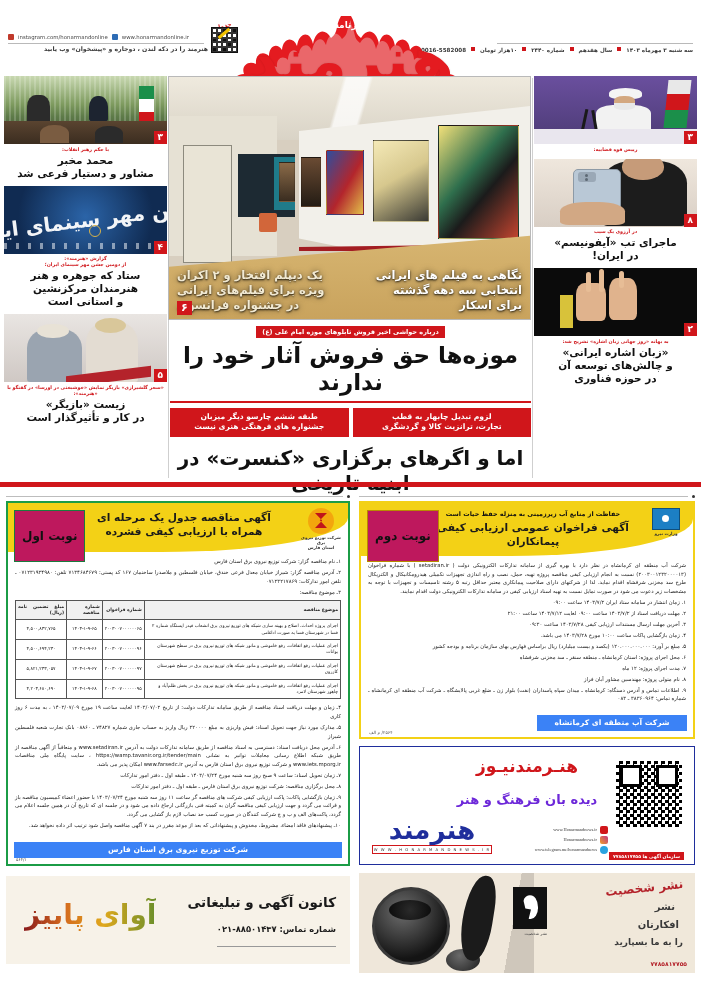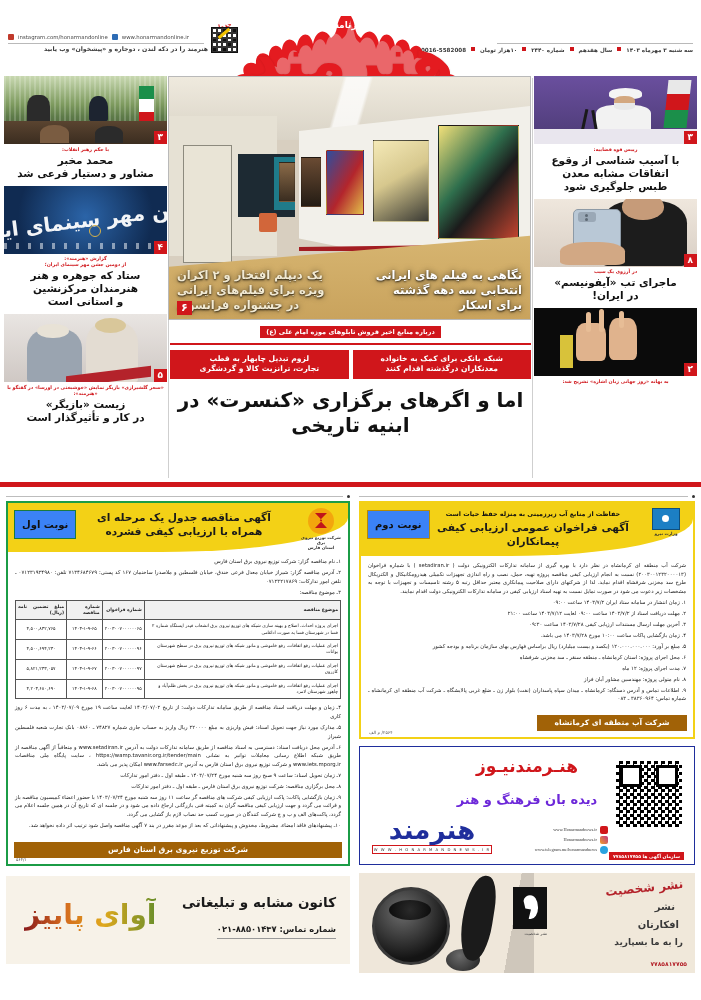--- a/index.html
+++ b/index.html
@@ -167,22 +167,22 @@
   .mid-head2{margin-top:9px;text-align:center;font-size:20px;font-weight:bold;color:#111;line-height:25px;}
 
   .hband{position:absolute;top:482px;left:0;width:701px;height:5px;background:#d0161b;}
 
   
   .ads{position:absolute;top:492px;left:0;width:701px;height:508px;}
 
   .ad-left{position:absolute;left:6px;top:0;width:344px;}
   .ad-right{position:absolute;right:6px;top:0;width:336px;}
 
-  .nobat{border:1px solid #1b7a3e;color:#111;font-size:10px;font-weight:bold;
-    padding:8px 7px;position:absolute;left:6px;top:7px;background:#3b82f6;}
+  .nobat{border:1px solid #1b7a3e;color:#111;font-size:12px;font-weight:bold;
+    padding:18px 7px;position:absolute;left:6px;top:7px;background:#be185d;}
   .nobat.y{border-color:#b88a00;}
 
   .adbox{position:relative;border:2.4px solid #1b9c46;background:#fff;}
   .ad-hdr{background:#f3d116;padding:7px 8px 8px;border-radius:0 0 55% 0/0 0 70% 0;position:relative;min-height:34px;}
   .ad-ttl{text-align:center;font-size:10.6px;font-weight:bold;color:#1a1a1a;line-height:14px;
     margin-right:46px;margin-left:58px;}
   .ad-slogan{text-align:center;font-size:6.4px;font-weight:bold;color:#111;margin-bottom:2px;margin-left:58px;margin-right:46px;}
   .ad-logo{position:absolute;right:7px;top:5px;width:40px;text-align:center;}
   .ad-logo .circ{width:26px;height:26px;border-radius:50%;background:#f3a60d;margin:0 auto;position:relative;}
   .ad-logo .circ::before{content:"";position:absolute;left:7px;top:5px;width:12px;height:15px;
@@ -192,21 +192,21 @@
   .ad-logo .sq::after{content:"";position:absolute;left:9px;top:6px;width:7px;height:7px;background:#fff;border-radius:50%;}
 
   .ad-body{padding:5px 7px 6px;font-size:5.3px;line-height:8.6px;color:#1a1a1a;text-align:justify;}
   .ad-body p{margin:0 0 2.4px;}
 
   table.tt{width:100%;border-collapse:collapse;margin:4px 0 4px;font-size:4.6px;}
   table.tt th{border:.6px solid #555;background:#f1f1f1;padding:3px 2px;font-weight:bold;line-height:6px;}
   table.tt td{border:.6px solid #555;padding:3px 2px;text-align:center;line-height:6.4px;}
   table.tt td.sub{text-align:right;font-size:4.5px;}
 
-  .ad-foot{background:#a16207;color:#fff;text-align:center;font-size:7.6px;font-weight:bold;
+  .ad-foot{background:#3b82f6;color:#fff;text-align:center;font-size:7.6px;font-weight:bold;
     padding:3px 0 4px;margin:4px 6px 6px;}
   .ad-foot.r{margin:4px 6px 6px auto;width:150px;}
   .ad-code{position:absolute;left:8px;bottom:2px;font-size:4.4px;color:#555;}
 
   
   .newsad{border:1.6px solid #1f2e9c;margin-top:7px;background:#fff;padding:6px 8px 7px;position:relative;height:104px;}
   .newsad .ttl{text-align:center;font-size:17px;font-weight:bold;color:#d0161b;letter-spacing:1px;margin-top:3px;}
   .newsad .sub{text-align:center;font-size:13px;font-weight:bold;color:#6d28d9;margin-top:16px;}
   .qr{position:absolute;right:10px;top:12px;width:66px;height:66px;background:
      repeating-conic-gradient(#000 0 25%,#fff 0 50%) 0 0/7px 7px;border:2px solid #fff;}
@@ -222,21 +222,21 @@
   .links .ic.t{background:#2aa3e0;border-radius:50%;}
   .links .u{direction:ltr;font-family:"Liberation Serif",serif;}
   .honarlogo{position:absolute;left:12px;bottom:10px;width:120px;text-align:center;}
   .honarlogo .word{font-size:26px;font-weight:bold;color:#1f2e9c;line-height:26px;letter-spacing:-1px;}
   .honarlogo .bar{margin-top:2px;border:.8px solid #d0161b;font-size:3.8px;color:#333;letter-spacing:1px;padding:1px 0;}
 
   
   .avay{margin-top:10px;background:#f7f2e8;height:88px;position:relative;}
   .avay .t1{position:absolute;right:14px;top:18px;font-size:13.5px;font-weight:bold;color:#1a1a1a;}
   .avay .t2{position:absolute;right:14px;top:48px;font-size:8.4px;font-weight:bold;color:#1a1a1a;}
-  .avay .t2 u{text-decoration:none;border-bottom:1px solid #999;padding-bottom:4px;display:inline-block;}
+  .avay .t2 u{text-decoration:none;border-bottom:1px solid #999;padding-bottom:12px;display:inline-block;}
   .avay .logo{position:absolute;left:18px;top:22px;font-size:28px;font-weight:bold;
     background:linear-gradient(90deg,#8a1b1b,#d4691e 30%,#e0a81c 60%,#6b8f2a);
     -webkit-background-clip:text;background-clip:text;color:transparent;line-height:34px;white-space:nowrap;}
 
   
   .pub{margin-top:8px;height:100px;position:relative;overflow:hidden;
     background:linear-gradient(100deg,#efe7da 0 46%,#cfc7bb 46% 58%,#2b2b2b 58%);}
   .pub .paper{position:absolute;right:0;top:0;width:48%;height:100%;background:#f0e8da;}
   .pub .t1{position:absolute;right:12px;top:8px;font-size:12px;font-weight:bold;color:#b4232b;transform:rotate(-6deg);}
   .pub .t2{position:absolute;right:20px;top:28px;font-size:10px;font-weight:bold;color:#3a3a3a;}
@@ -409,28 +409,29 @@
 برای اسکار</span>
         </div>
         <div class="ovl l">
           <span style="white-space:pre-line">یک دیپلم افتخار و ۲ اکران
 ویژه برای فیلم‌های ایرانی
 در جشنواره فرانسوی</span>
         </div>
         <span class="pgbox">۶</span>
       </div>
 
-      <div class="mid-kick">درباره منابع اخیر فروش تابلوهای موزه امام علی (ع)</div>
+      <div class="mid-kick">درباره حواشی اخیر فروش تابلوهای موزه امام علی (ع)</div>
+      <div class="mid-head">موزه‌ها حق فروش آثار خود را ندارند</div>
       <div class="mid-rule"></div>
 
       <div class="three">
-        <div class="bx" style="white-space:pre-line">شبکه بانکی برای کمک به خانواده
-معدنکاران درگذشته اقدام کنند</div>
         <div class="bx" style="white-space:pre-line">لزوم تبدیل چابهار به قطب
 تجارت، ترانزیت کالا و گردشگری</div>
+        <div class="bx" style="white-space:pre-line">طبقه ششم چارسو دیگر میزبان
+جشنواره های فرهنگی هنری نیست</div>
       </div>
 
       <div class="mid-head2">اما و اگرهای برگزاری «کنسرت» در ابنیه تاریخی</div>
     </div>
 
     <div class="col-right">
       <div class="teaser">
         <div class="photo">
           <div class="ph cleric">
               <div class="flagi"></div>
@@ -438,23 +439,20 @@
               <div class="turb"></div>
               <div class="face"></div>
               <div class="beard"></div>
               <div class="mic"></div>
               <div class="mic2"></div>
               <div class="desk"></div>
             </div>
           <span class="pg">۳</span>
         </div>
         <div class="kick">رییس قوه قضاییه:</div>
-        <div class="head" style="white-space:pre-line">با آسیب شناسی از وقوع
-اتفاقات مشابه معدن
-طبس جلوگیری شود</div>
       </div>
 
       <div class="teaser">
         <div class="photo">
           <div class="ph phone">
               <div class="man"></div>
               <div class="head2"></div>
               <div class="dev"></div>
               <div class="cam">
                 <i></i>
@@ -475,20 +473,23 @@
               <div class="yl"></div>
               <div class="hd a"></div>
               <div class="hd b"></div>
               <div class="fg f1"></div>
               <div class="fg f2"></div>
               <div class="fg f3"></div>
             </div>
           <span class="pg">۲</span>
         </div>
         <div class="kick">به بهانه «روز جهانی زبان اشاره» تشریح شد:</div>
+        <div class="head" style="white-space:pre-line">«زبان اشاره ایرانی»
+و چالش‌های توسعه آن
+در حوزه فناوری</div>
       </div>
     </div>
   </div>
 
   <div class="hband"></div>
 
   <div class="ads">
 
     <div class="ad-right">
       <div class="dotrow">
@@ -625,20 +626,20 @@
           <p>۷ـ زمان تحویل اسناد: ساعت ۹ صبح روز سه شنبه مورخ ۱۴۰۳/۰۷/۲۴ ـ طبقه اول ـ دفتر امور تدارکات</p>
           <p>۸ـ محل برگزاری مناقصه: شرکت توزیع نیروی برق استان فارس ـ طبقه اول ـ دفتر امور تدارکات</p>
           <p>۹ـ زمان بازگشایی پاکات: پاکت ارزیابی کیفی شرکت های مناقصه گر ساعت ۱۱ روز سه شنبه مورخ ۱۴۰۳/۰۷/۲۴ با حضور اعضاء کمیسیون مناقصه باز و قرائت می گردد و جهت ارزیابی کیفی مناقصه گران به کمیته فنی بازرگانی ارجاع داده می شود و در جلسه ای که تاریخ آن در همین جلسه اعلام می گردد، پاکت‌های الف و ب و ج شرکت کنندگان در صورت کسب حد نصاب لازم باز گشایی می گردد.</p>
           <p>۱۰ـ پیشنهادهای فاقد امضاء، مشروط، مخدوش و پیشنهاداتی که بعد از موعد مقرر در بند ۷ آگهی مناقصه واصل شود ترتیب اثر داده نخواهد شد.</p>
         </div>
         <div class="ad-foot">شرکت توزیع نیروی برق استان فارس</div>
         <div class="ad-code">۵۶۴/۱</div>
       </div>
 
       <div class="avay">
-        <div class="t1">کانون مشابه و تبلیغاتی</div>
+        <div class="t1">کانون آگهی و تبلیغاتی</div>
         <div class="t2"><u>شماره تماس: ۸۸۵۰۱۴۳۷-۰۲۱</u></div>
         <div class="logo">آوای پاییز</div>
       </div>
     </div>
 
   </div>
 </div>
 
 </body></html>

